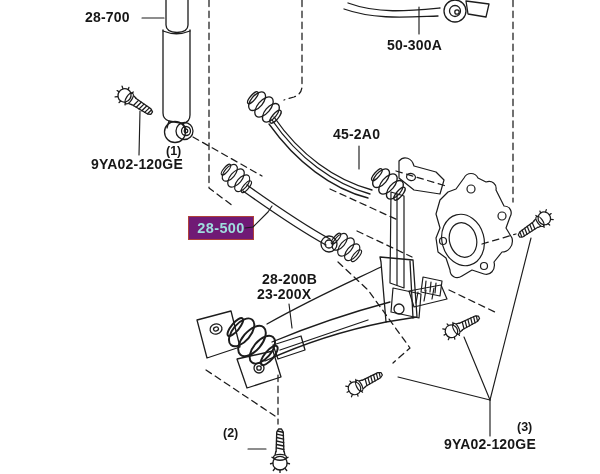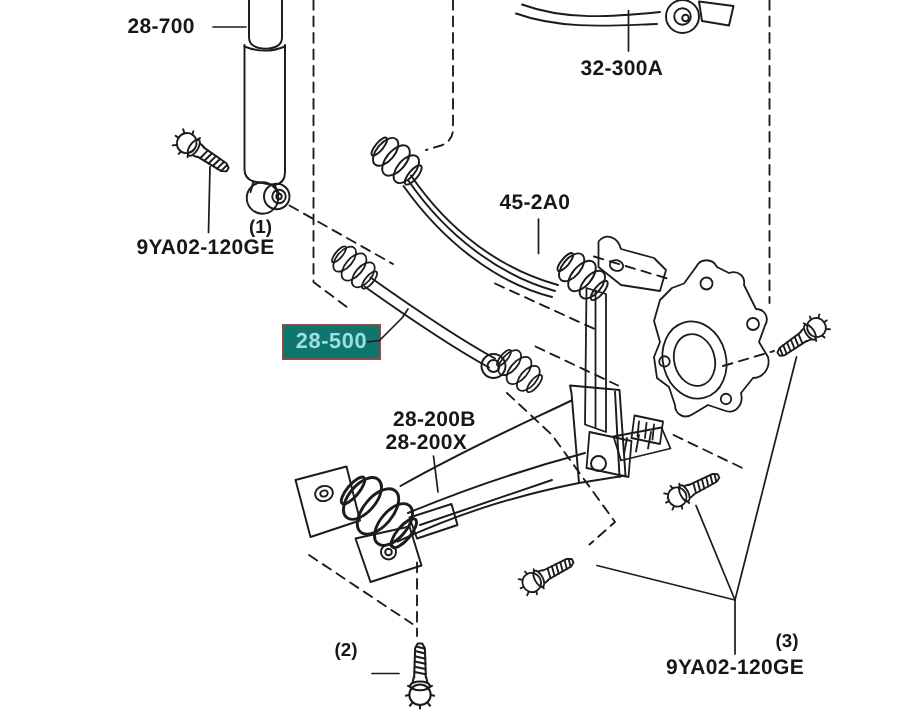--- a/index.html
+++ b/index.html
@@ -21,29 +21,29 @@
     font:700 14.5px "Liberation Sans",sans-serif;letter-spacing:.4px;
     border:1px solid;cursor:pointer;
   }
 </style>
 </head>
 <body>
 
 <div id="stage" style="background: rgb(255, 255, 255); padding-left: 13px;">
 
   <div class="plabel" style="left:85px;top:10px">28-700</div>
-  <div class="plabel" style="left:387px;top:38px">32-300A</div>
+  <div class="plabel" style="left:387px;top:38px">50-300A</div>
   <div class="plabel" style="left:333px;top:127px">45-2A0</div>
 
-  <div class="hlbox" style="background: #0f766e; border-color: rgb(176, 65, 58); color: rgb(159, 222, 222);">
+  <div class="hlbox" style="background: #701a75; border-color: rgb(176, 65, 58); color: rgb(159, 222, 222);">
     <span>28-500</span>
   </div>
 
   <div class="plabel" style="left:262px;top:272px">28-200B</div>
-  <div class="plabel" style="left:257px;top:287px">28-200X</div>
+  <div class="plabel" style="left:257px;top:287px">23-200X</div>
 
   <div class="plabel qty" style="left:166px;top:145px">(1)</div>
   <div class="plabel" style="left:91px;top:157px">9YA02-120GE</div>
 
   <div class="plabel qty" style="left:223px;top:427px">(2)</div>
 
   <div class="plabel qty" style="left:517px;top:421px">(3)</div>
   <div class="plabel" style="left:444px;top:437px">9YA02-120GE</div>
 
   <svg id="art" width="600" height="474" viewBox="0 0 600 474" fill="none" stroke="#1c1c1c" stroke-width="1.3" stroke-linecap="round" stroke-linejoin="round">

